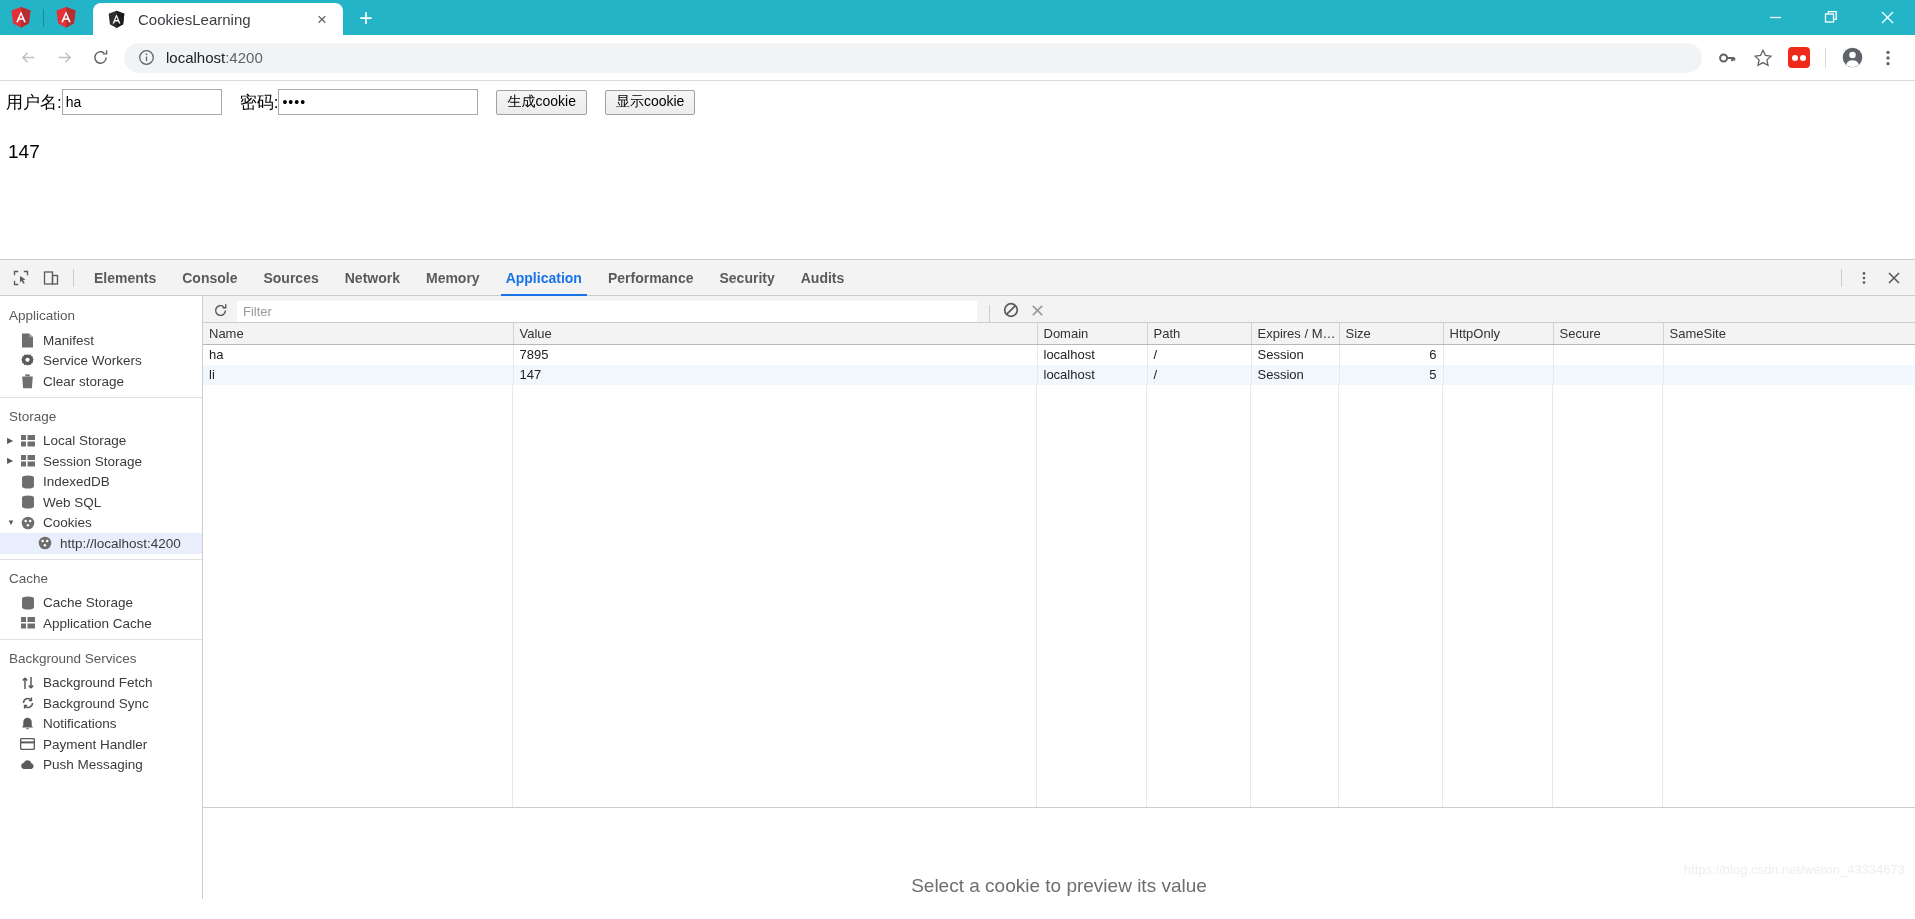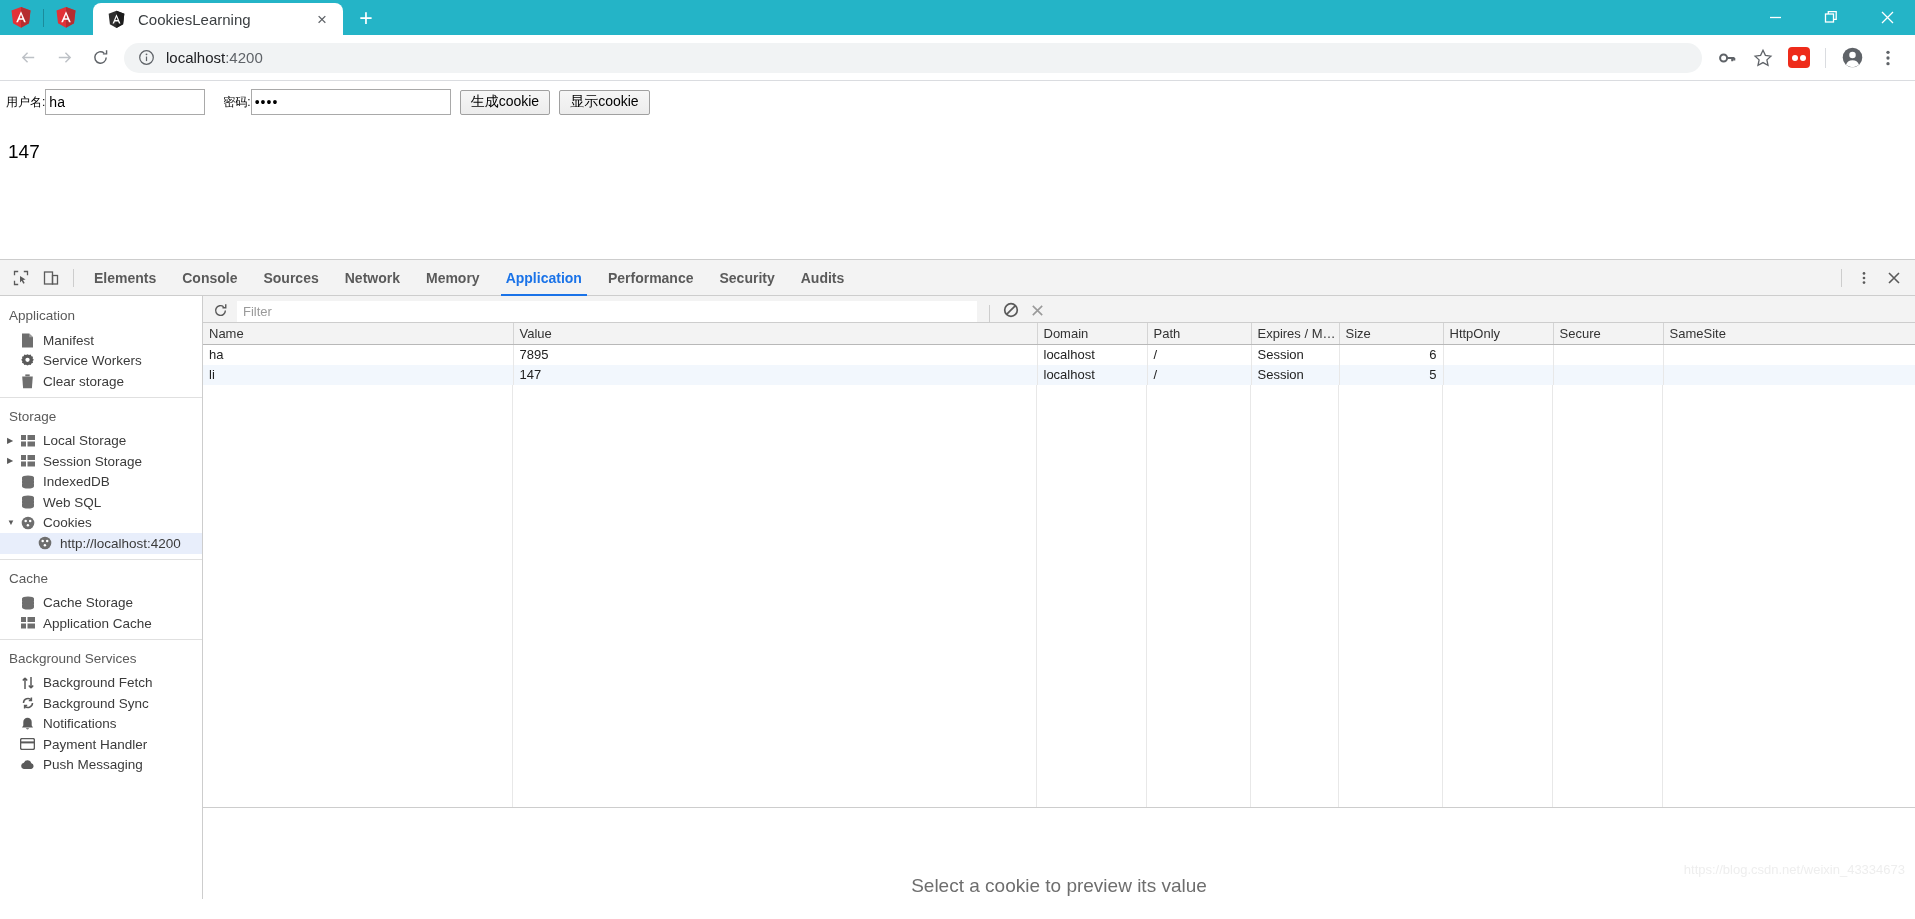--- a/index.html
+++ b/index.html
@@ -147,21 +147,21 @@
     padding: 8px 0 0 0;
     overflow: hidden;
   }
   .form-row {
     display: flex;
     align-items: center;
     padding: 0 0 0 6px;
     height: 26px;
   }
   .form-label {
-    font-size: 12px;
+    font-size: 17px;
     color: #000000;
     white-space: nowrap;
   }
   .form-input {
     width: 160px;
     height: 26px;
     border: 1px solid #a9a9a9;
     background: #ffffff;
     font-size: 14px;
     font-family: "Liberation Sans", sans-serif;
@@ -172,21 +172,21 @@
   .form-input.pw { width: 200px; letter-spacing: 1px; }
   .form-btn {
     height: 25px;
     border: 1px solid #a0a0a0;
     background: linear-gradient(#f6f6f6, #ececec);
     border-radius: 2px;
     font-size: 14px;
     font-family: "Liberation Sans", sans-serif;
     color: #000;
     padding: 0 10px;
-    margin-left: 9px;
+    margin-left: 18px;
     cursor: default;
   }
   .result-text {
     font-size: 19px;
     color: #000000;
     padding: 26px 0 0 8px;
     font-family: "Liberation Sans", sans-serif;
   }
 
   

